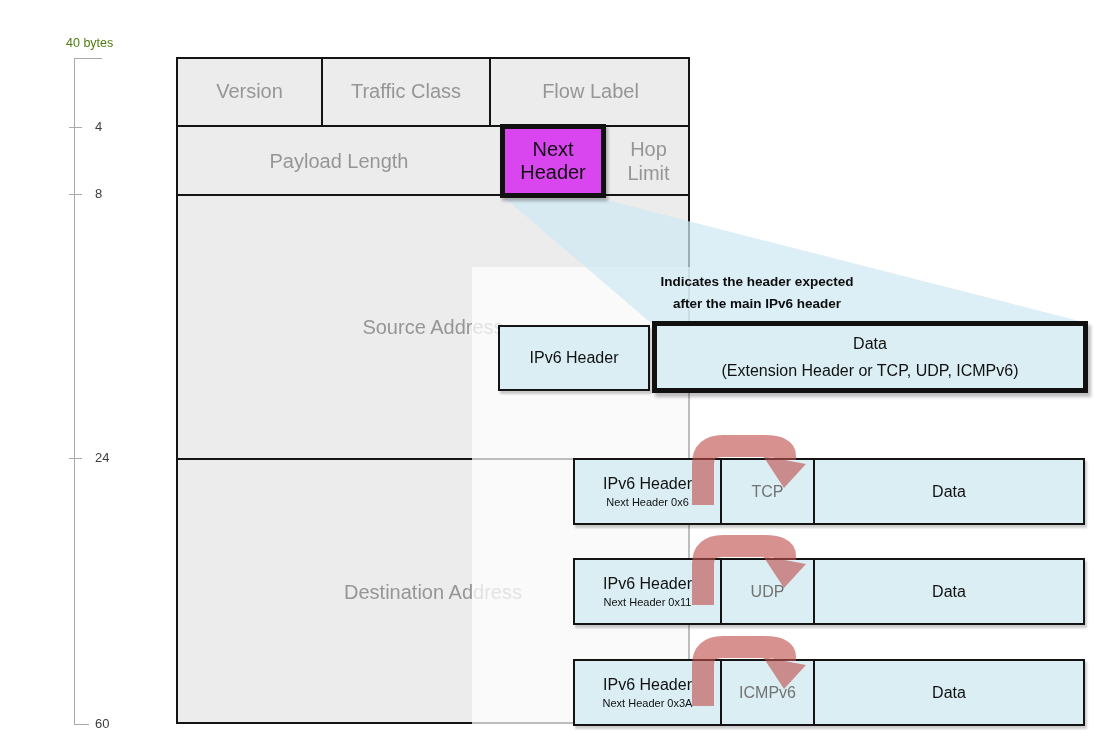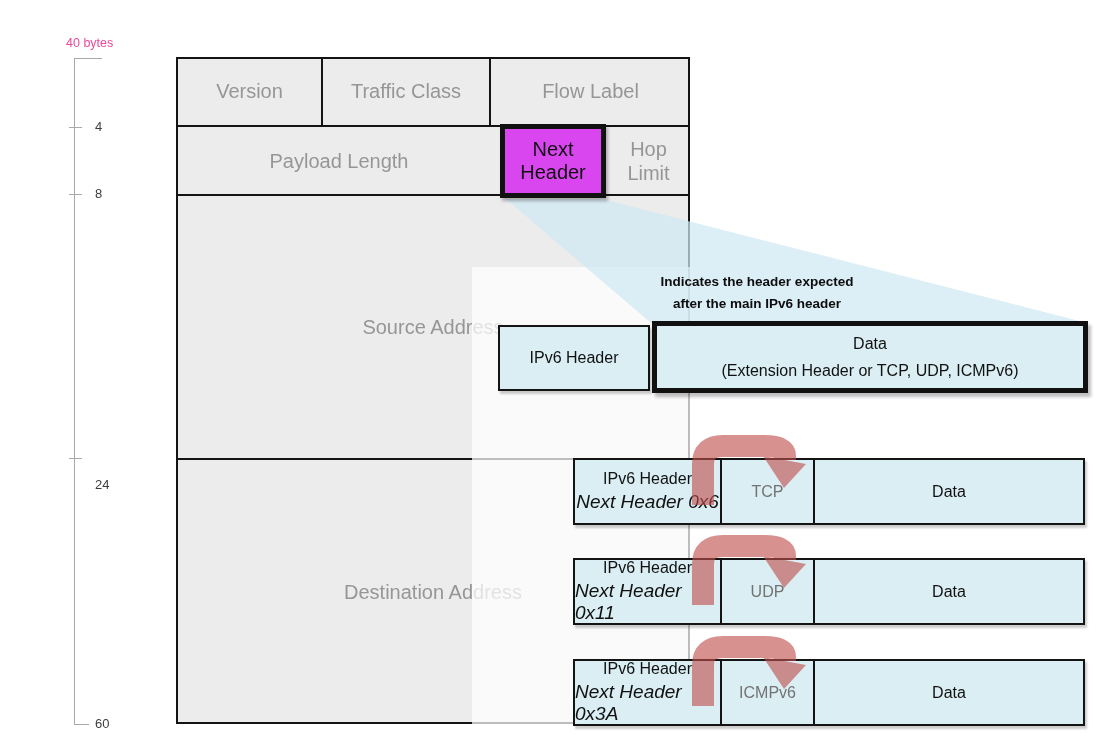--- a/index.html
+++ b/index.html
@@ -1,30 +1,30 @@
 <!DOCTYPE html>
 <html><head>
 <meta charset="utf-8">
 <style>
   html,body{margin:0;padding:0;background:#ffffff;}
   .canvas{
     position:relative;width:1108px;height:746px;background:#ffffff;overflow:hidden;
     font-family:"Liberation Sans","DejaVu Sans",sans-serif;
   }
   
-  .ruler-label{position:absolute;left:66px;top:36px;font-size:12.5px;color:#ec4899;}
+  .ruler-label{position:absolute;left:66px;top:36px;font-size:12.5px;color:#4d7c0f;}
   .ruler-vline{position:absolute;left:74px;top:58px;width:1px;height:667px;background:#a9a9a9;}
   .ruler-tick{position:absolute;height:1px;background:#a9a9a9;}
   .tick-top{left:74px;top:58px;width:28px;}
   .tick-4{left:69px;top:127px;width:13px;}
   .tick-8{left:69px;top:194px;width:13px;}
   .tick-24{left:69px;top:458px;width:13px;}
   .tick-40{left:74px;top:724px;width:15px;}
   .tick-lbl{position:absolute;left:95px;width:34px;font-size:13px;color:#3d3d3d;}
-  .lbl-4{top:119px;} .lbl-8{top:186px;} .lbl-24{top:450px;margin-top:27px;} .lbl-40{top:716px;}
+  .lbl-4{top:119px;} .lbl-8{top:186px;} .lbl-24{top:450px;} .lbl-40{top:716px;}
 
   
   .main-box{position:absolute;left:176px;top:57px;width:510px;height:663px;
     background:#ececec;border:2px solid #141414;z-index:1;}
   .gline{position:absolute;background:#141414;z-index:1;}
   .h1{left:176px;top:125px;width:514px;height:2px;}
   .h2{left:176px;top:194px;width:514px;height:2px;}
   .h3{left:176px;top:458px;width:514px;height:2px;}
   .v1{left:321px;top:57px;width:2px;height:70px;}
   .v2{left:489px;top:57px;width:2px;height:70px;}
@@ -68,21 +68,21 @@
     font-size:16px;line-height:27px;box-shadow:3px 4px 3px rgba(0,0,0,0.25);}
 
   
   .proto-row{position:absolute;left:573px;width:512px;height:67px;
     box-sizing:border-box;border:2px solid #141414;z-index:5;display:flex;
     box-shadow:2px 3px 2px rgba(0,0,0,0.2);}
   .row-a{top:458px;} .row-b{top:558px;} .row-c{top:659px;}
   .pr-header{width:147px;box-sizing:border-box;border-right:2px solid #141414;
     display:flex;flex-direction:column;align-items:center;justify-content:center;gap:3px;}
   .pr-header .l1{font-size:16px;color:#111111;}
-  .pr-header .l2{font-size:19px;color:#111111;font-style:italic;}
+  .pr-header .l2{font-size:11px;color:#111111;}
   .pr-proto{width:93px;box-sizing:border-box;border-right:2px solid #141414;
     display:flex;align-items:center;justify-content:center;font-size:16px;color:#737373;}
   .pr-data{flex:1;display:flex;align-items:center;justify-content:center;
     font-size:16px;color:#111111;}
 </style>
 </head>
 <body>
 
 <div class="canvas">
 

